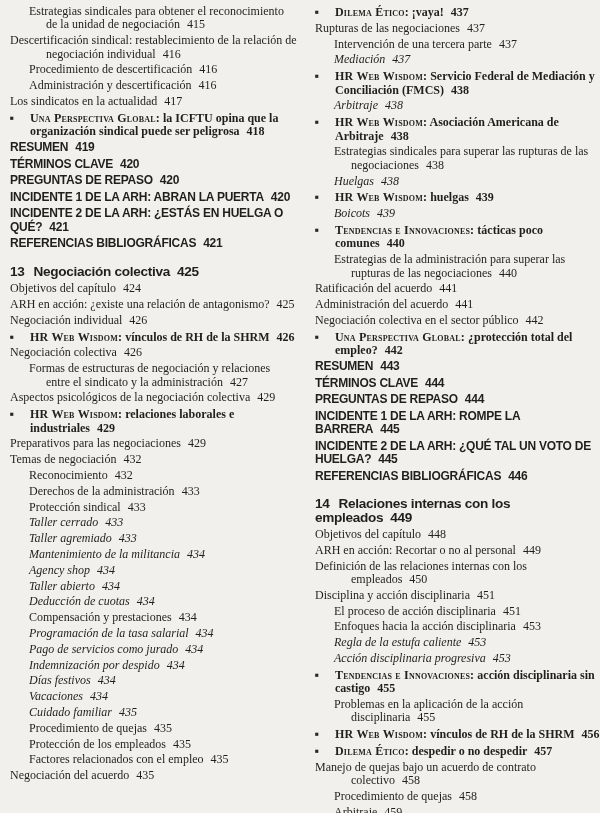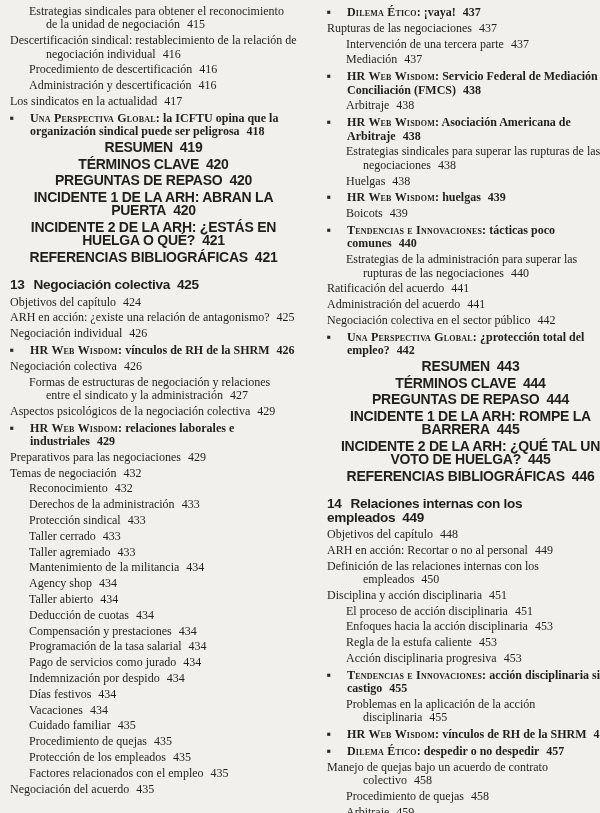--- a/index.html
+++ b/index.html
@@ -5,55 +5,54 @@
   html, body { margin: 0; padding: 0; }
   body {
     width: 600px; height: 813px;
     background: #f1f0ec;
     color: #211f1c;
     font-family: "Liberation Serif", serif;
     overflow: hidden;
   }
   .page {
     display: flex;
-    gap: 28px;
+    gap: 16px;
     padding: 5px 2px 0 8px;
     box-sizing: border-box;
     width: 600px; height: 813px;
   }
   .col { width: 289px; flex: 0 0 289px; }
 
   .row {
     font-size: 12px;
     line-height: 13.4px;
     margin-bottom: 2.4px;
   }
   
   .entry.lvl1 { padding-left: 38px; text-indent: -36px; }
   .entry.lvl2 { padding-left: 38px; text-indent: -17px; }
-  .entry.it .t, .entry.it .pg { }
+  .entry.it .t, .entry.it .pg { font-style: italic; }
 
   
   .feature { padding-left: 22px; text-indent: -20px; font-weight: bold; }
   .bullet {
     display: inline-block; width: 20px; text-indent: 0;
     font-size: 6.5px; vertical-align: 2px; color: #2a2824;
   }
   .flabel { font-variant: small-caps; letter-spacing: 0.2px; }
   .ftitle, .feature .pg { }
 
   
   .bm {
     font-family: "Liberation Sans", sans-serif;
     font-weight: bold;
-    font-size: 14px;
+    font-size: 12px;
     letter-spacing: -0.25px;
     padding-left: 2px;
     margin-bottom: 3.2px;
-    text-align: center;
   }
 
   
   .chapter {
     font-family: "Liberation Sans", sans-serif;
     font-weight: bold;
     font-size: 13.6px;
     letter-spacing: -0.3px;
     margin-top: 14px;
     margin-bottom: 4px;

